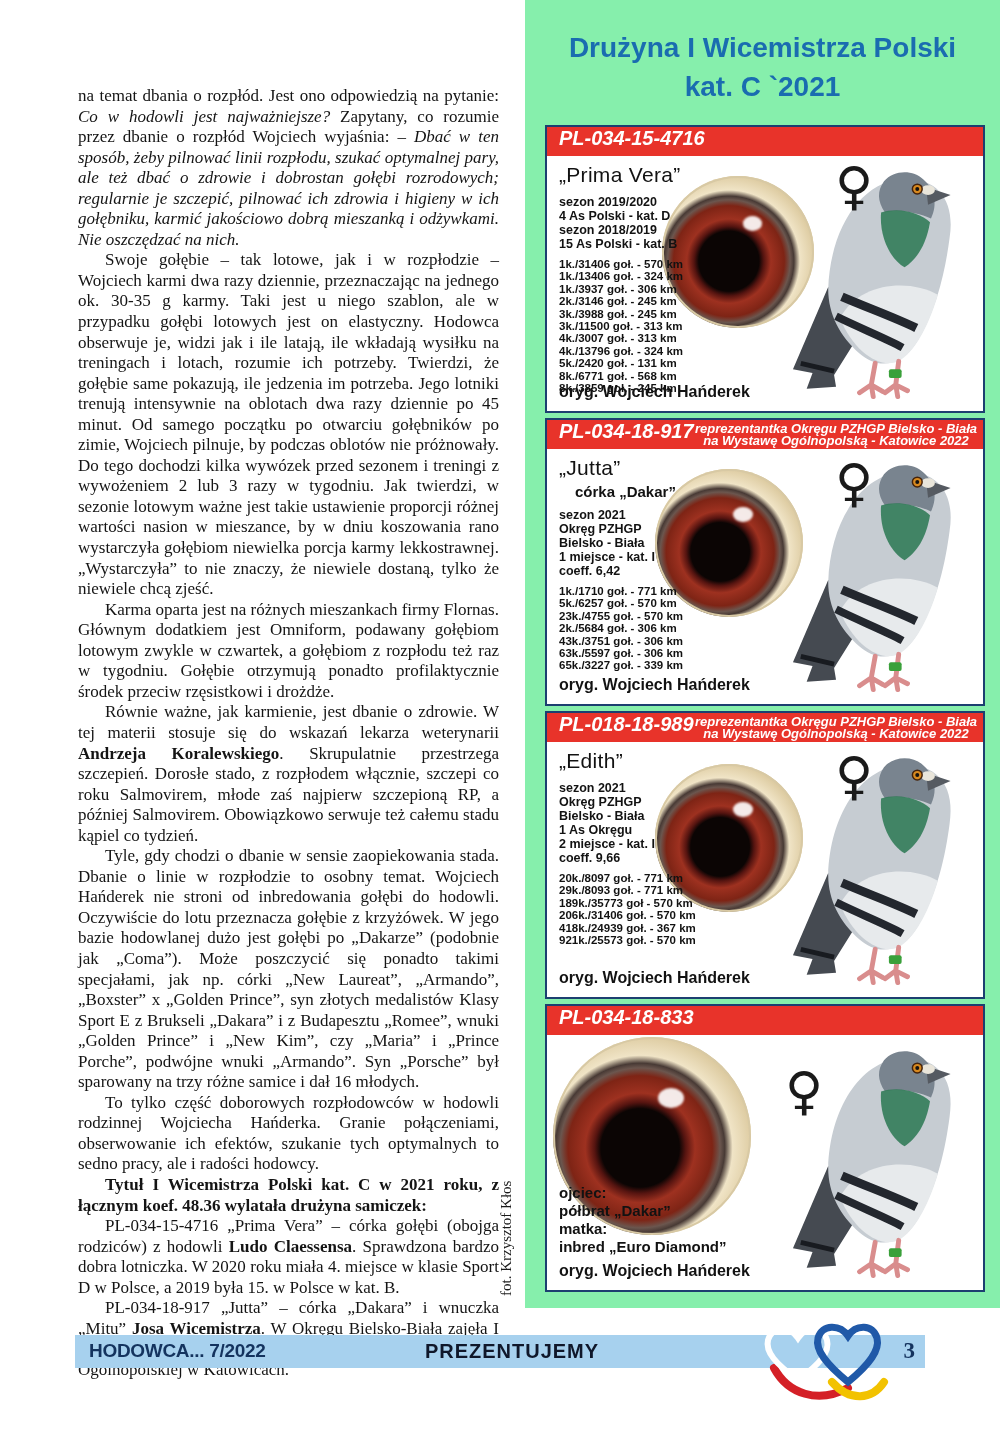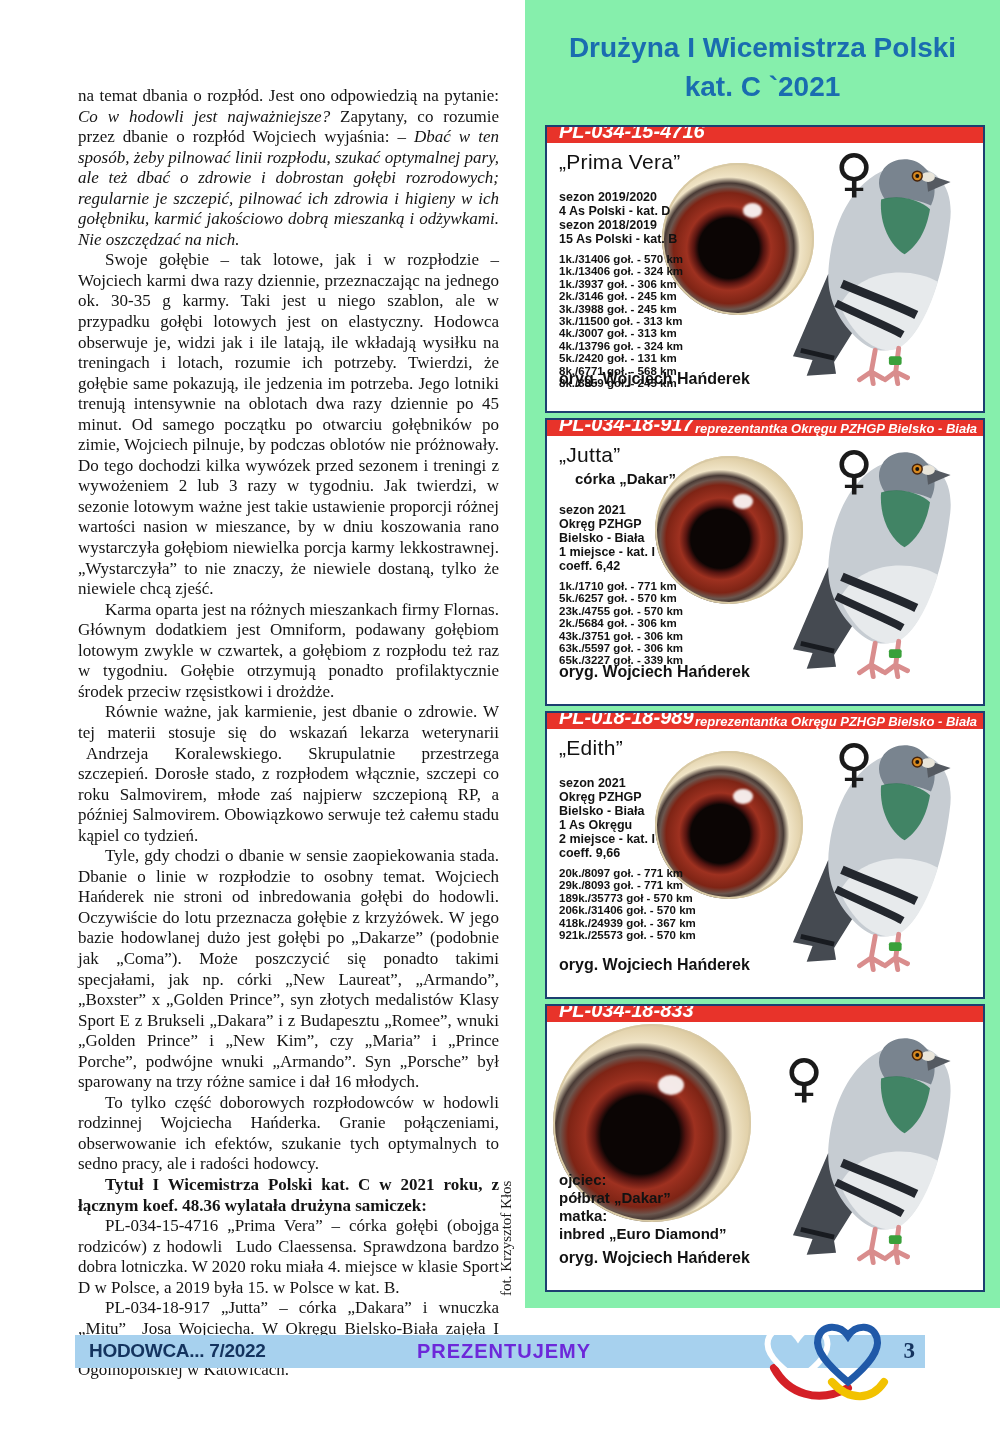--- a/index.html
+++ b/index.html
@@ -6,37 +6,37 @@
   .page{position:relative;width:1000px;height:1433px;background:#ffffff;overflow:hidden;
         font-family:"Liberation Sans",sans-serif;}
   
   .article{position:absolute;left:78px;top:86px;width:421px;
            font-family:"Liberation Serif",serif;font-size:17px;line-height:20.55px;
            color:#141414;text-align:justify;}
   .article p{margin:0;}
   .article p.ind{text-indent:27px;}
   .article p.bold{font-weight:bold;}
   .article .i{font-style:italic;}
-  .article .b{font-weight:normal;margin-left:8px;}
+  .article .b{font-weight:bold;}
   
   .panel{position:absolute;left:525px;top:0;width:475px;height:1308px;background:#86efac;}
   .panel-title{position:absolute;top:28px;left:0;width:100%;text-align:center;
                color:#1a6cb0;font-weight:bold;font-size:28px;line-height:39px;}
   .cards{position:absolute;left:20px;top:125px;width:440px;}
   .card{position:relative;width:440px;height:288px;margin-bottom:5px;background:#fff;
         border:2px solid #1c3f70;box-sizing:border-box;overflow:hidden;}
-  .card-header{position:relative;height:16px;background:#e8332a;display:flex;align-items:flex-end;}
+  .card-header{position:relative;height:29px;background:#e8332a;display:flex;align-items:flex-start;}
   .ring{color:#fff;font-weight:bold;font-style:italic;font-size:20px;padding-left:12px;white-space:nowrap;}
   .note{position:absolute;right:6px;top:2.5px;color:#fff;font-weight:bold;font-style:italic;
         font-size:13px;line-height:12px;text-align:center;}
   .card-body{position:relative;height:253px;color:#121212;}
   .text-col{position:absolute;left:12px;top:7px;width:235px;z-index:3;}
   .name{font-weight:normal;font-size:21px;letter-spacing:.3px;}
   .subtitle{font-weight:bold;font-size:15px;margin:3px 0 0 16px;}
-  .info{margin-top:16px;font-weight:bold;font-size:12.5px;line-height:14px;}
+  .info{margin-top:8px;font-weight:bold;font-size:12.5px;line-height:14px;}
   .results{margin-top:7px;font-weight:bold;font-size:11.5px;line-height:12.4px;}
   .pedigree{position:absolute;left:12px;bottom:32px;font-weight:bold;font-size:15px;line-height:18px;z-index:3;}
   .credit{position:absolute;left:12px;bottom:8px;font-weight:bold;font-size:16px;z-index:3;}
   
   .eye{position:absolute;border-radius:50%;z-index:1;
        background:radial-gradient(circle at 44% 56%,
          #0b0504 0%, #0b0504 25%, #551410 29%, #9e3120 35%, #7e2415 46%,
          #6b564e 51%, #483a35 54%, #f0e4c6 59%, #ddcba1 72%, #cdb98e 82%, #eadec2 92%);
        box-shadow:0 0 0 2px #d8c9a4 inset;}
   .eye::after{content:"";position:absolute;left:53%;top:26%;width:13%;height:10%;
@@ -55,41 +55,41 @@
   .card:nth-child(3) .female{left:288px;top:8px;}
   .card:nth-child(4) .female{left:238px;top:30px;}
   
   .photo-credit{position:absolute;left:498px;top:1296px;width:212px;
                 transform:rotate(-90deg);transform-origin:0 0;
                 font-family:"Liberation Serif",serif;font-size:15px;color:#1a1a1a;}
   
   .footer-bar{position:absolute;left:75px;top:1335px;width:850px;height:33px;background:#a7d1ee;}
   .magazine{position:absolute;left:14px;top:5px;font-weight:bold;font-size:19px;color:#14335e;
             letter-spacing:-.3px;}
-  .section{position:absolute;left:4px;width:100%;text-align:center;top:5px;font-weight:bold;
-           font-size:20px;color:#6d28d9;letter-spacing:1px;}
+  .section{position:absolute;left:12px;width:100%;text-align:center;top:5px;font-weight:bold;
+           font-size:20px;color:#0f172a;letter-spacing:1px;}
   .page-num{position:absolute;right:10px;top:3px;font-weight:bold;font-size:23px;color:#14335e;
             font-family:"Liberation Serif",serif;}
   .hearts{position:absolute;left:760px;top:1318px;width:130px;height:90px;z-index:5;}
 </style>
 </head>
 <body>
 
 <div class="page">
 
   <div class="article">
       <p><span>na temat dbania o rozpłód. Jest ono odpowiedzią na pytanie: </span><span class="i">Co w hodowli jest najważniejsze?</span><span> Zapytany, co rozumie przez dbanie o rozpłód Wojciech wyjaśnia: – </span><span class="i">Dbać w ten sposób, żeby pilnować linii rozpłodu, szukać optymalnej pary, ale też dbać o zdrowie i dobrostan gołębi rozrodowych; regularnie je szczepić, pilnować ich zdrowia i higieny w ich gołębniku, karmić jakościowo dobrą mieszanką i odżywkami. Nie oszczędzać na nich.</span></p>
       <p class="ind"><span>Swoje gołębie – tak lotowe, jak i w rozpłodzie – Wojciech karmi dwa razy dziennie, przeznaczając na jednego ok. 30-35 g karmy. Taki jest u niego szablon, ale w przypadku gołębi lotowych jest on elastyczny. Hodowca obserwuje je, widzi jak i ile latają, ile wkładają wysiłku na treningach i lotach, rozumie ich potrzeby. Twierdzi, że gołębie same pokazują, ile jedzenia im potrzeba. Jego lotniki trenują intensywnie na oblotach dwa razy dziennie po 45 minut. Od samego początku po otwarciu gołębników po zimie, Wojciech  pilnuje, by podczas oblotów nie próżnowały. Do tego dochodzi kilka wywózek przed sezonem i treningi z wywożeniem 2 lub 3 razy w tygodniu. Jak twierdzi, w sezonie lotowym ważne jest takie ustawienie proporcji różnej wartości nasion w mieszance, by w dniu koszowania rano wystarczyła gołębiom niewielka porcja karmy lekkostrawnej. „Wystarczyła” to nie znaczy, że niewiele dostaną, tylko że niewiele chcą zjeść.</span></p>
       <p class="ind"><span>Karma oparta jest na różnych mieszankach firmy Flornas. Głównym dodatkiem jest Omniform, podawany gołębiom lotowym zwykle w czwartek, a gołębiom z rozpłodu też raz w tygodniu. Gołębie otrzymują ponadto profilaktycznie środek przeciw rzęsistkowi i drożdże.</span></p>
       <p class="ind"><span>Równie ważne, jak karmienie, jest dbanie o zdrowie. W tej materii stosuje się do wskazań lekarza weterynarii </span><span class="b">Andrzeja Koralewskiego</span><span>.  Skrupulatnie przestrzega szczepień.  Dorosłe stado, z rozpłodem włącznie, szczepi co roku Salmovirem, młode  zaś najpierw szczepioną RP, a później Salmovirem.  Obowiązkowo serwuje też całemu stadu kąpiel co tydzień.</span></p>
       <p class="ind"><span>Tyle, gdy chodzi o dbanie w sensie zaopiekowania stada. Dbanie o linie w rozpłodzie to osobny temat. Wojciech Hańderek nie stroni od inbredowania gołębi do hodowli. Oczywiście do lotu przeznacza gołębie z krzyżówek. W jego bazie hodowlanej dużo jest gołębi po „Dakarze” (podobnie jak „Coma”). Może poszczycić się ponadto takimi specjałami, jak np. córki „New Laureat”, „Armando”, „Boxster” x „Golden Prince”, syn złotych medalistów Klasy Sport E z Brukseli „Dakara” i z Budapesztu „Romee”, wnuki „Golden Prince” i „New Kim”, czy „Maria” i „Prince Porche”, podwójne wnuki „Armando”. Syn „Porsche” był sparowany na trzy różne samice i dał 16 młodych.</span></p>
       <p class="ind"><span>To tylko część doborowych rozpłodowców w hodowli rodzinnej Wojciecha Hańderka. Granie połączeniami, obserwowanie ich efektów,  szukanie tych optymalnych to sedno pracy, ale i radości hodowcy.</span></p>
       <p class="ind bold"><span>Tytuł I Wicemistrza Polski kat. C w 2021 roku, z łącznym koef.  48.36 wylatała drużyna samiczek:</span></p>
       <p class="ind"><span>PL-034-15-4716 „Prima Vera” – córka gołębi (obojga rodziców) z hodowli </span><span class="b">Ludo Claessensa</span><span>. Sprawdzona bardzo dobra lotniczka. W 2020 roku miała 4. miejsce w klasie Sport D w Polsce, a 2019 była 15. w Polsce w kat. B.</span></p>
-      <p class="ind"><span>PL-034-18-917 „Jutta” – córka „Dakara” i wnuczka „Mitu” </span><span class="b">Josa Wojciecha</span><span>. W Okręgu Bielsko-Biała zajęła I miejsce w Klasie Sport I, reprezentowała Okręg na Wystawie Ogólnopolskiej w Katowicach.</span></p>
+      <p class="ind"><span>PL-034-18-917 „Jutta” – córka „Dakara” i wnuczka „Mitu” </span><span class="b">Josa Wicemistrza</span><span>. W Okręgu Bielsko-Biała zajęła I miejsce w Klasie Sport I, reprezentowała Okręg na Wystawie Ogólnopolskiej w Katowicach.</span></p>
     </div>
 
   <div class="panel">
     <div class="panel-title">
       <div>Drużyna I Wicemistrza Polski</div>
       <div>kat. C `2021</div>
     </div>
     <div class="cards">
         <section class="card">
     <div class="card-header">

